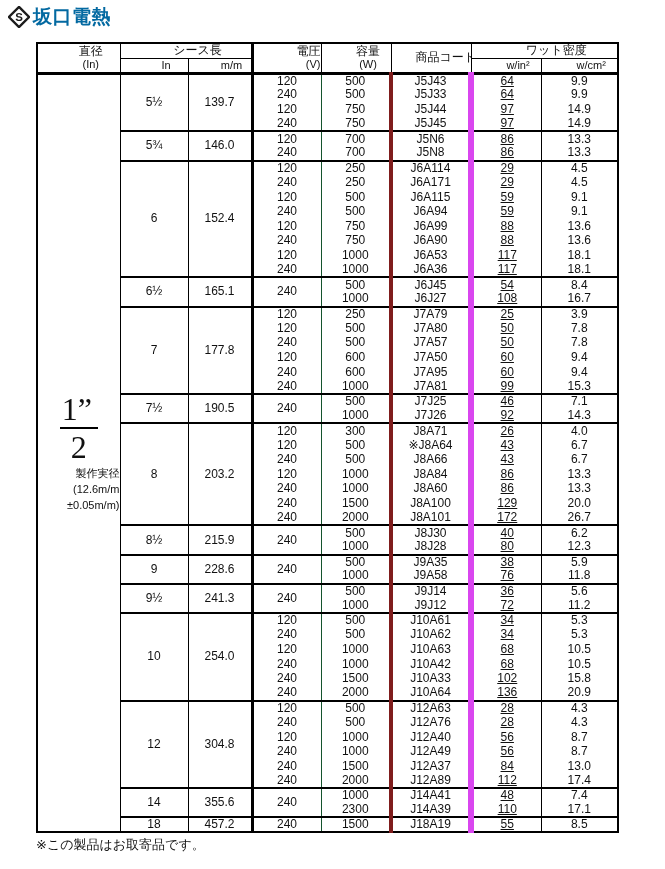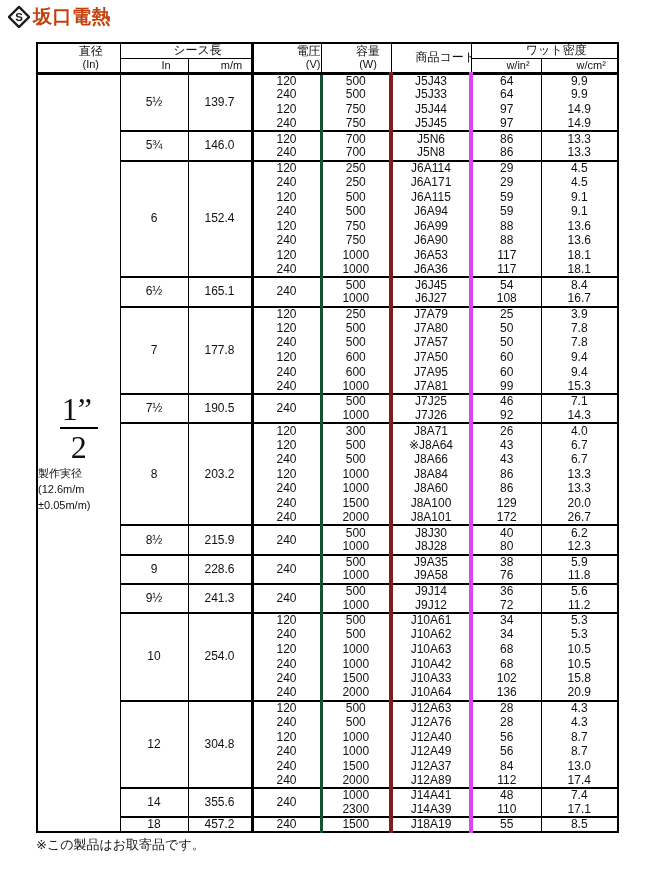--- a/index.html
+++ b/index.html
@@ -8,21 +8,21 @@
     width: 665px; height: 869px; position: relative;
     font-family: "Liberation Sans", "DejaVu Sans", sans-serif;
     color: #111;
   }
   
   .logo {
     position: absolute; left: 8px; top: 4px;
     display: flex; align-items: center; gap: 3px;
   }
   .logo-text {
-    font-size: 19px; font-weight: 900; color: #c2410c; letter-spacing: 0.5px;
+    font-size: 19px; font-weight: 900; color: #0369a1; letter-spacing: 0.5px;
   }
   
   table.spec {
     position: absolute; left: 36px; top: 42px;
     border-collapse: collapse; table-layout: fixed;
     width: 583px;
     border: 2px solid #000;
   }
   .spec th, .spec td {
     padding: 0; text-align: center; vertical-align: middle;
@@ -35,34 +35,34 @@
   }
   .spec thead th.diam-h { border-left: none; }
   .spec thead th.thick-l { border-left: 3px solid #000; text-align: right; }
   .spec thead th .sub { font-size: 11px; }
   .spec thead th.unit-h { font-size: 11px; }
   .spec td { height: 14.6px; font-size: 12px; line-height: 13px; }
   td.c-diam { border-left: none; border-right: 1px solid #000; vertical-align: middle; }
   td.c-in   { border-left: 1px solid #000; }
   td.c-mm   { border-left: 1px solid #000; }
   td.c-v    { border-left: 3px solid #000; }
-  td.c-w    { border-left: 3px solid #14532d; }
+  td.c-w    { border-left: 1px solid #14532d; }
   td.c-code { border-left: 4px solid #7f1d1d; }
-  td.c-win  { border-left: 4px solid #d946ef; }
+  td.c-win  { border-left: 6px solid #d946ef; text-decoration: underline; }
   td.c-wcm  { border-left: 1px solid #000; margin-left: 40px; }
   tr.r0 > td { border-top: 3px solid #000; }
   tr.gt > td { border-top: 2px solid #000; }
   
   .fraction { text-align: center; font-family: "Liberation Serif", "DejaVu Serif", serif; }
   .frac-num {
     display: inline-block; font-size: 32px; line-height: 34px;
     padding: 0 6px 1px 2px; border-bottom: 2px solid #000; white-space: nowrap;
   }
   .frac-den { font-size: 32px; line-height: 36px; }
-  .diam-note { font-size: 11px; line-height: 16px; text-align: left; white-space: nowrap; }
+  .diam-note { font-size: 11px; line-height: 16px; text-align: right; white-space: nowrap; }
   
   .footnote {
     position: absolute; left: 36px; top: 836px;
     font-size: 13px; color: #111;
   }
 </style>
 </head>
 <body>
 
 <div class="logo">

